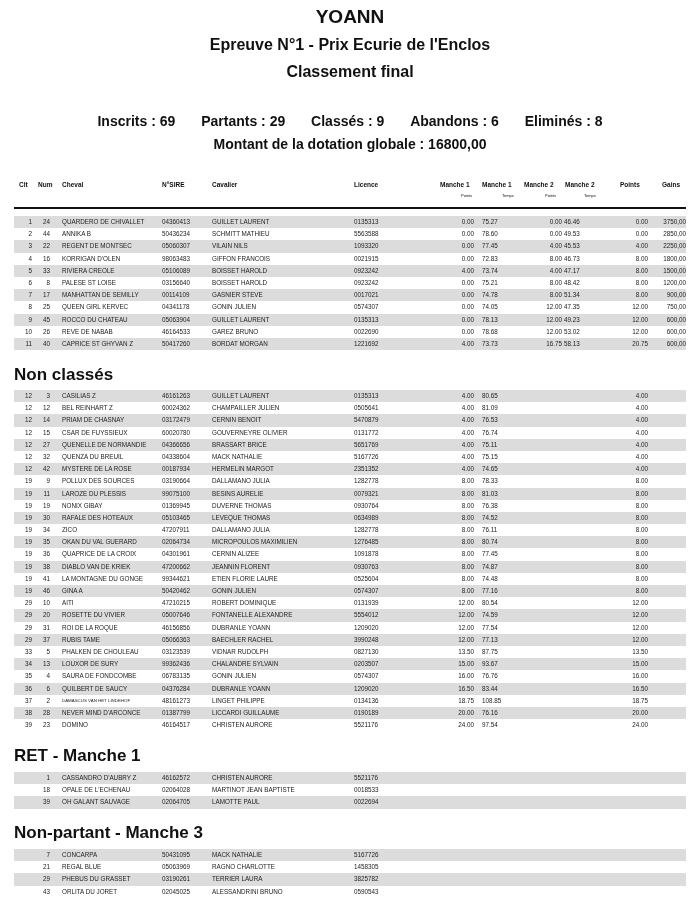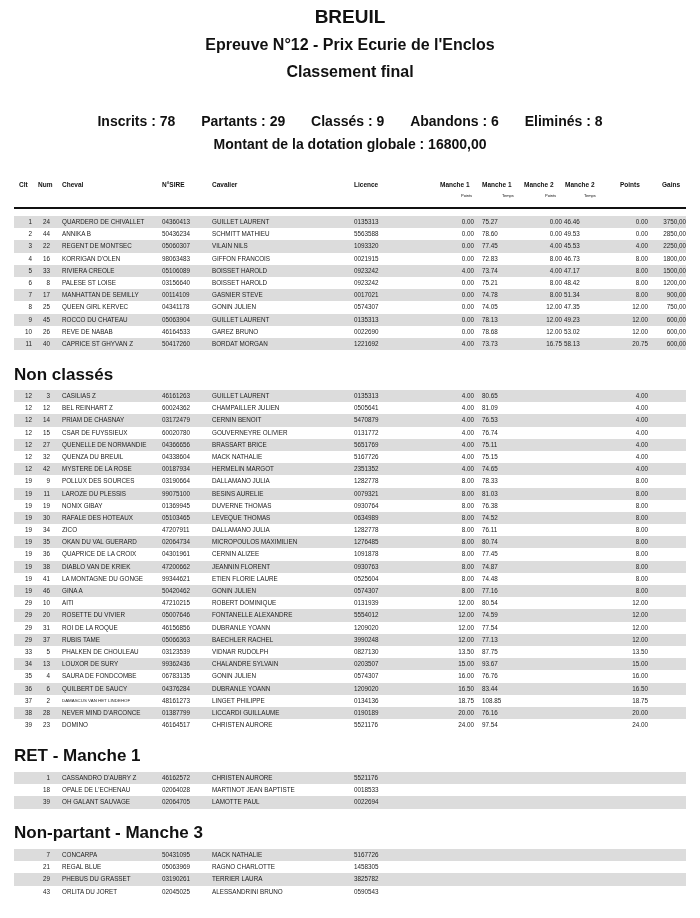--- a/index.html
+++ b/index.html
@@ -18,25 +18,25 @@
   .row { position:relative; height:12.2px; font-size:6.3px; line-height:12.2px; color:#222; }
   .row:nth-child(odd) { background:#dcdcdc; }
   .row span { position:absolute; top:0; white-space:nowrap; }
   .r { text-align:right; }
   .sec { position:absolute; left:14px; font-size:17px; font-weight:bold; }
   .tiny { font-size:4.4px; }
 </style>
 </head>
 <body>
 
-<div class="t1">BREUIL</div>
-<div class="t2">Epreuve N°12 -  Prix Ecurie de l'Enclos</div>
+<div class="t1">YOANN</div>
+<div class="t2">Epreuve N°1 -  Prix Ecurie de l'Enclos</div>
 <div class="t3">Classement final</div>
 <div class="stats">
-  <span>Inscrits : 78</span>
+  <span>Inscrits : 69</span>
   <span>Partants : 29</span>
   <span>Classés : 9</span>
   <span>Abandons : 6</span>
   <span>Eliminés : 8</span>
 </div>
 <div class="dot">Montant de la dotation globale : 16800,00</div>
 
 <div class="colhdr">
   <span class="c" style="left:5px">Clt</span>
   <span class="c" style="left:24px">Num</span>

